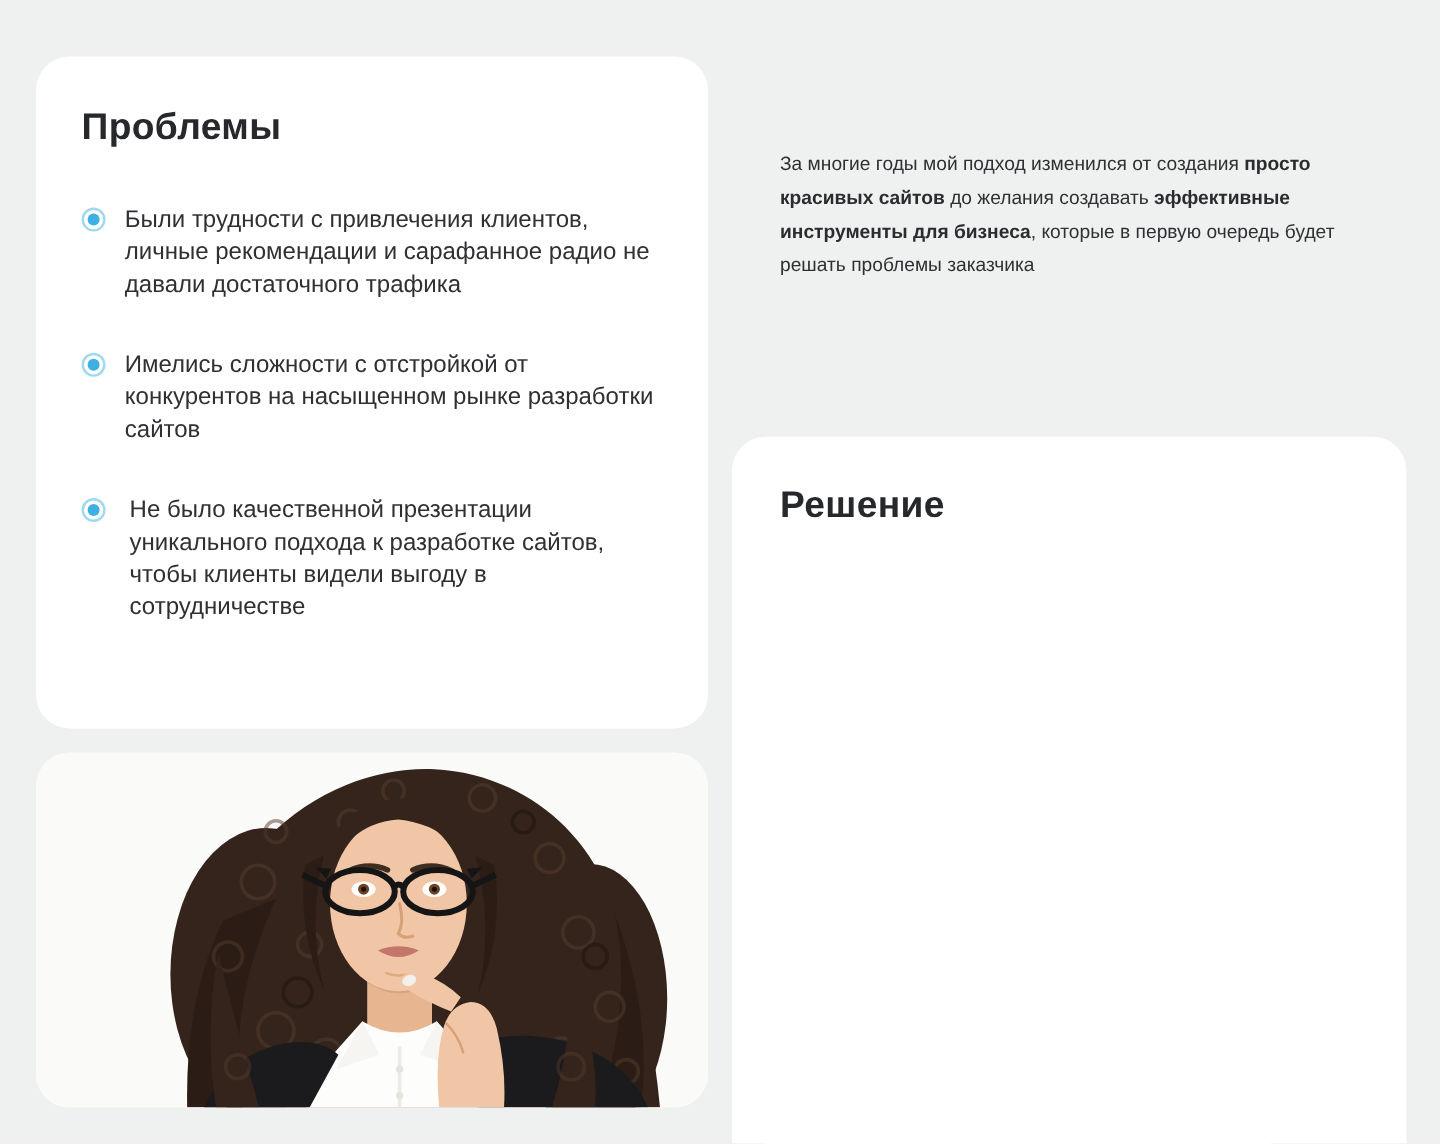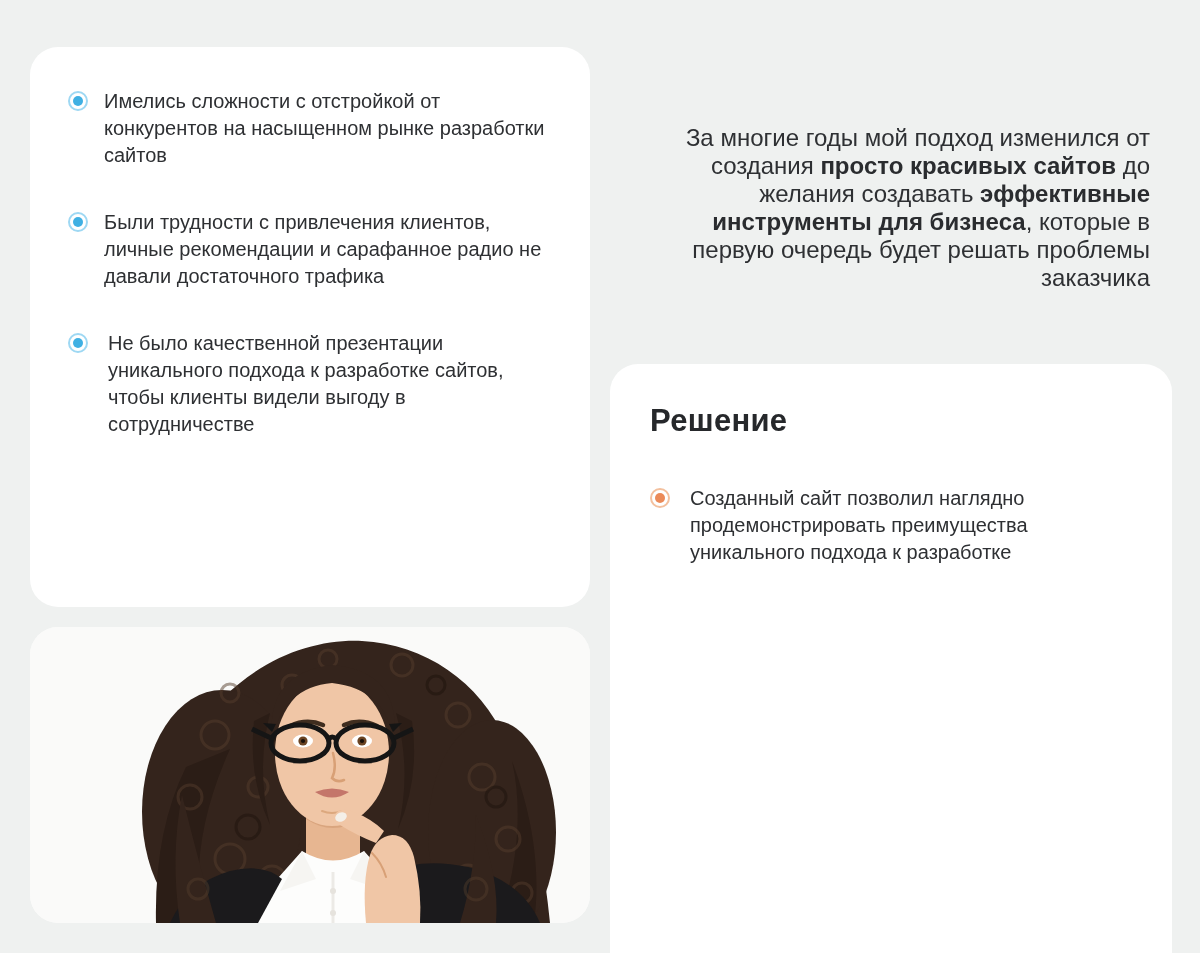--- a/index.html
+++ b/index.html
@@ -60,66 +60,62 @@
   .item-text {
     font-size:20px;
     line-height:27px;
     color:#2e3033;
   }
 
   .approach-paragraph {
     position:absolute;
     left:650px; top:124px;
     width:500px;
-    font-size:24px;
+    font-size:16px;
     line-height:28px;
     color:#2e3033;
-    text-align:right;
   }
   .approach-paragraph b { font-weight:700; color:#2a2c2f; }
 
   .photo-card {
     left:30px; top:627px;
     width:560px; height:296px;
     background:#fbfbfa;
     overflow:hidden;
   }
   .photo-card svg { display:block; width:560px; height:296px; }
 </style>
 </head>
 <body>
 
 <div class="page">
 
   <section class="card problems-card">
+    <h2 class="card-title">Проблемы</h2>
     <ul class="bullet-list">
       <li class="bullet-item">
         <span class="bullet blue"></span>
-        <span class="item-text">Имелись сложности с отстройкой от конкурентов на насыщенном рынке разработки сайтов</span>
+        <span class="item-text">Были трудности с привлечения клиентов, личные рекомендации и сарафанное радио не давали достаточного трафика</span>
       </li>
       <li class="bullet-item">
         <span class="bullet blue"></span>
-        <span class="item-text">Были трудности с привлечения клиентов, личные рекомендации и сарафанное радио не давали достаточного трафика</span>
+        <span class="item-text">Имелись сложности с отстройкой от конкурентов на насыщенном рынке разработки сайтов</span>
       </li>
       <li class="bullet-item">
         <span class="bullet blue"></span>
         <span class="item-text">Не было качественной презентации уникального подхода к разработке сайтов, чтобы клиенты видели выгоду в сотрудничестве</span>
       </li>
     </ul>
   </section>
 
   <p class="approach-paragraph"><span>За многие годы мой подход изменился от создания </span><b>просто красивых сайтов</b><span> до желания создавать </span><b>эффективные инструменты для бизнеса</b><span>, которые в первую очередь будет решать проблемы заказчика</span></p>
 
   <section class="card solution-card">
     <h2 class="card-title">Решение</h2>
     <ul class="bullet-list">
-      <li class="bullet-item">
-        <span class="bullet orange"></span>
-        <span class="item-text">Созданный сайт позволил наглядно продемонстрировать преимущества уникального подхода к разработке</span>
-      </li>
     </ul>
   </section>
 
   <section class="card photo-card">
     <svg viewBox="0 0 560 296" role="img" aria-hidden="true">
       <rect width="560" height="296" fill="#fafaf9"></rect>
 
       <path d="M140 296 C128 216 140 120 192 72 C236 28 288 12 332 14 C394 17 450 54 476 114 C502 172 514 234 520 296 Z" fill="#34241c"></path>
       <ellipse cx="192" cy="185" rx="80" ry="122" fill="#34241c"></ellipse>
       <ellipse cx="462" cy="205" rx="64" ry="112" fill="#34241c"></ellipse>

